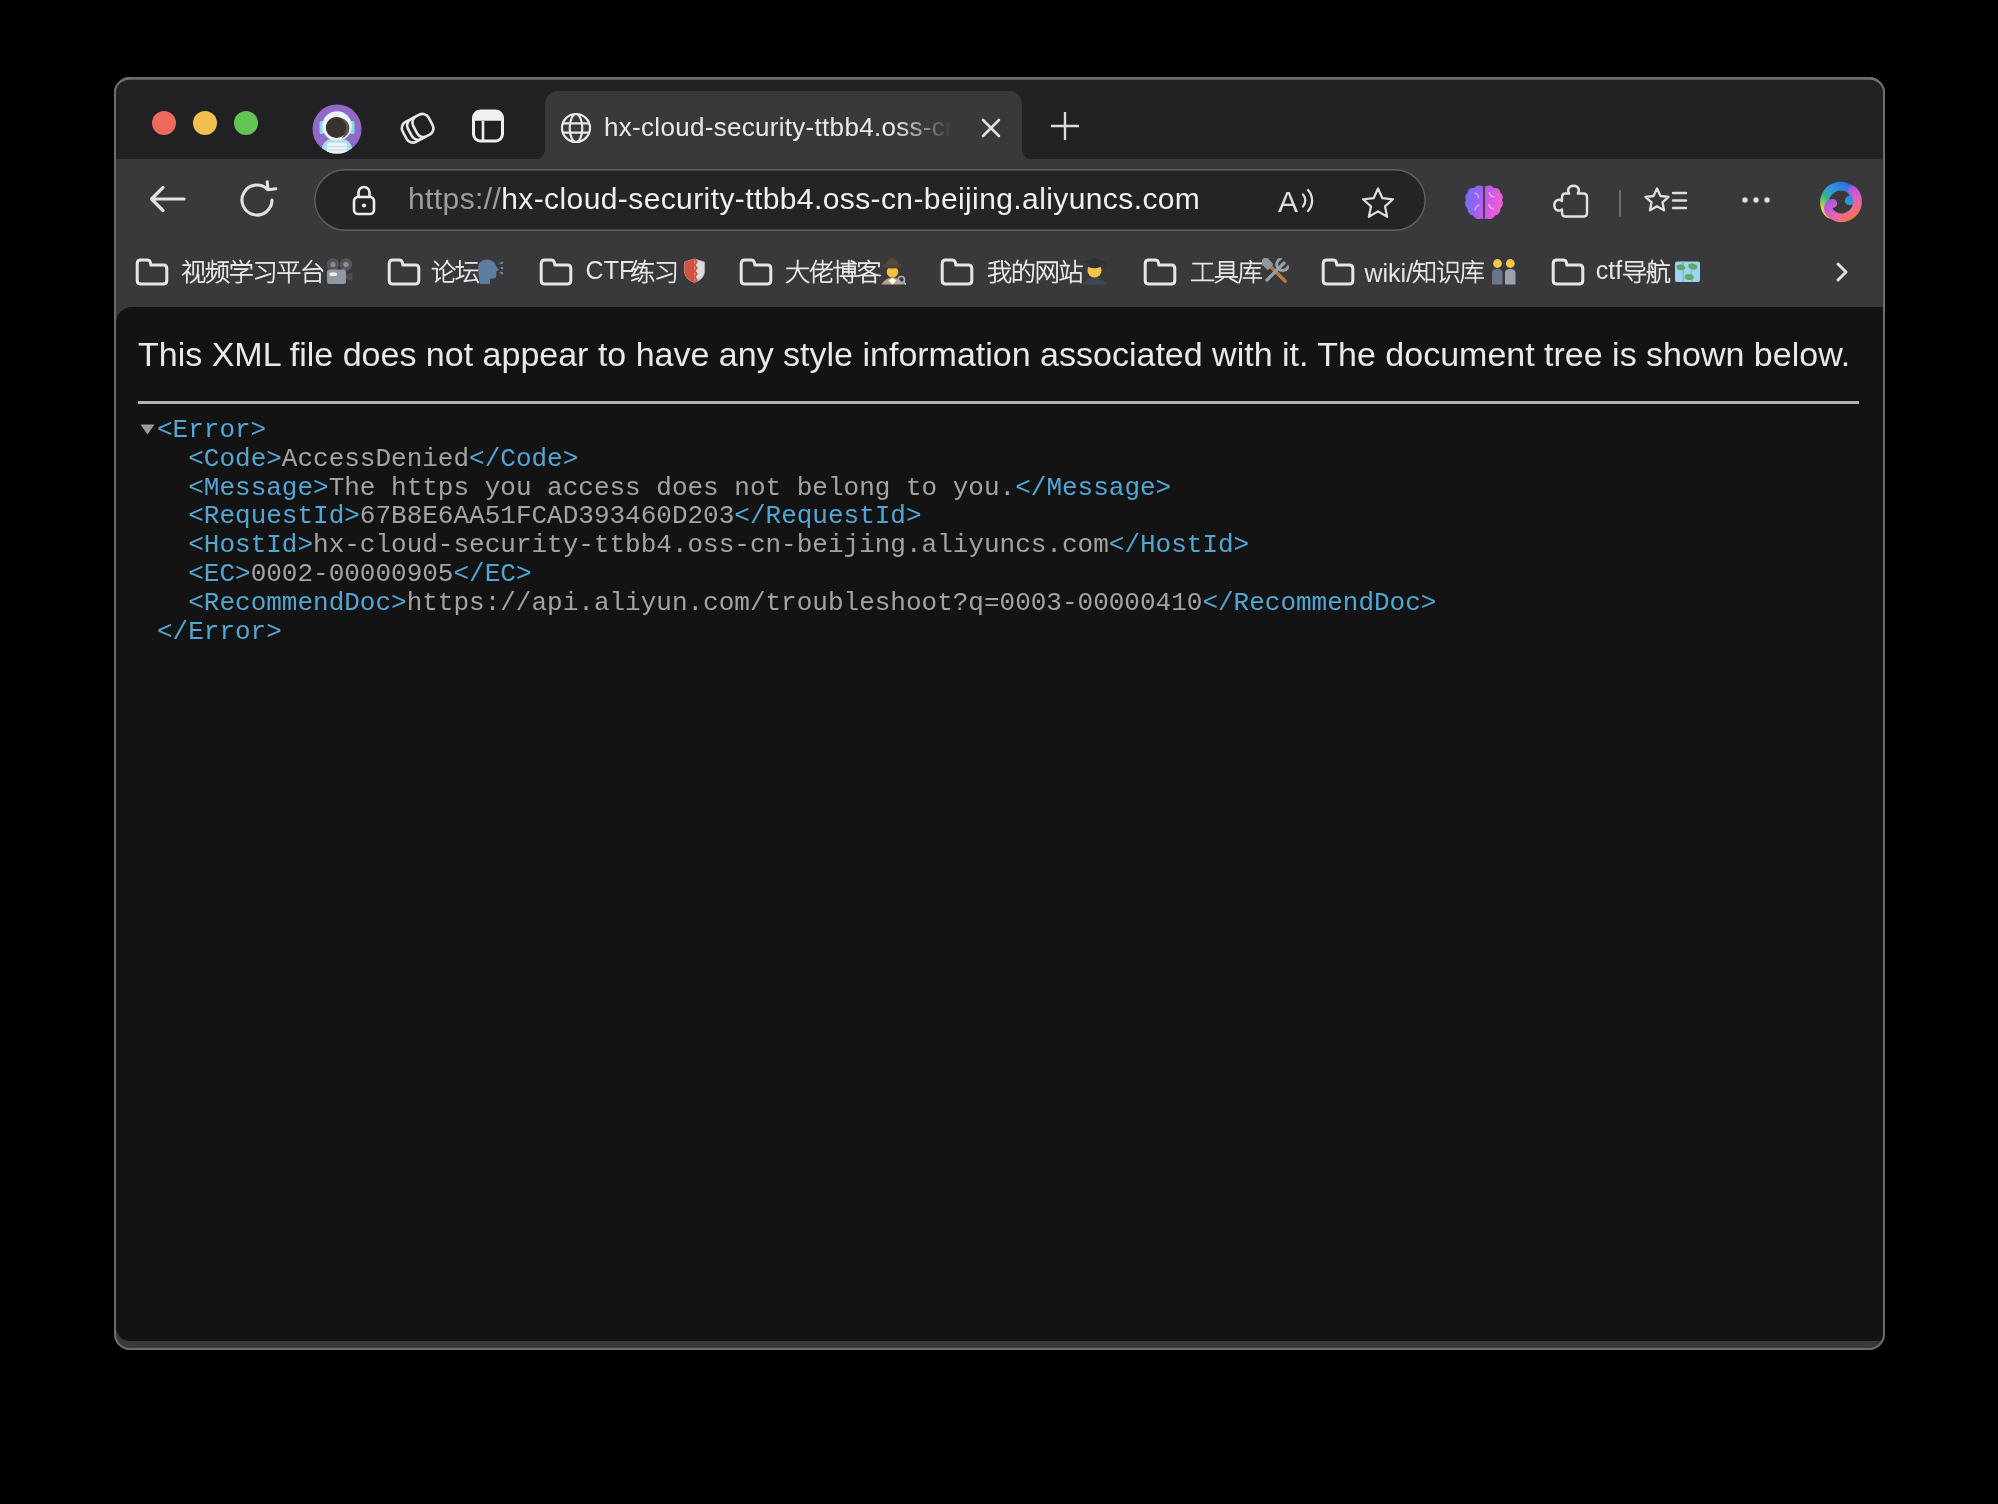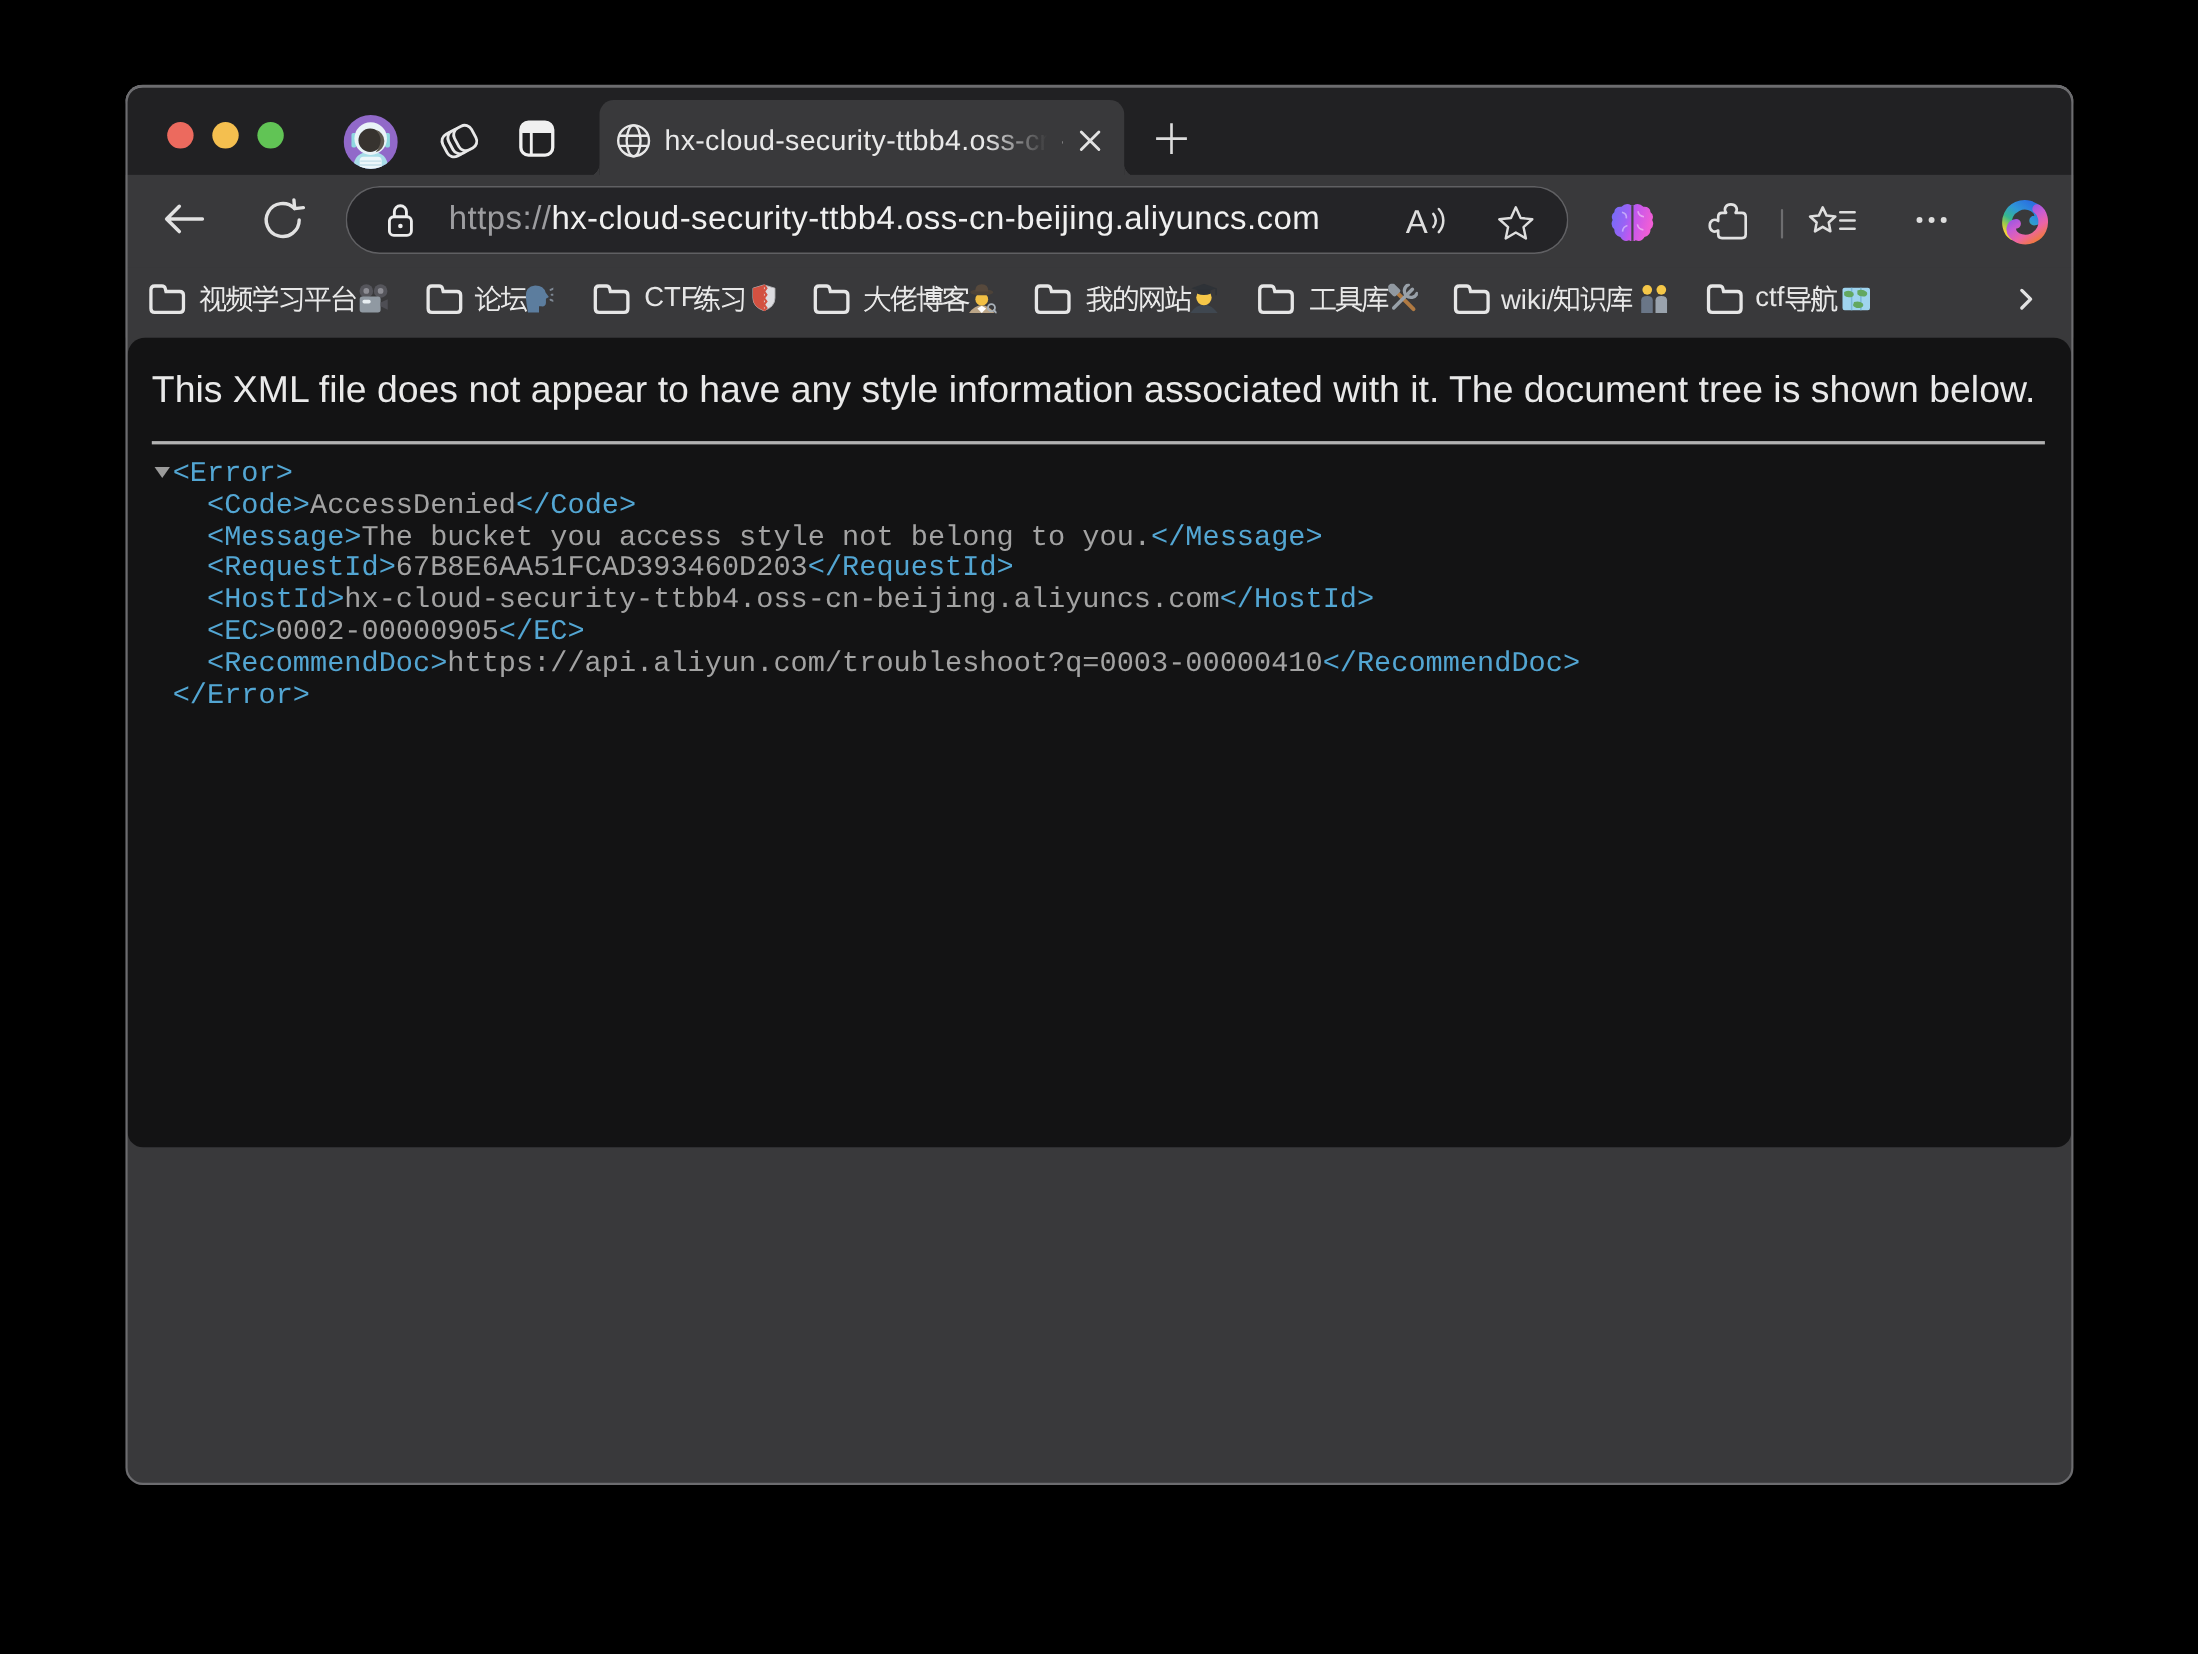--- a/index.html
+++ b/index.html
@@ -4,21 +4,21 @@
 body{width:1998px;height:1504px;position:relative;overflow:hidden;font-family:"Liberation Sans",sans-serif;}
 #win{position:absolute;left:114px;top:77px;width:1771px;height:1273px;border-radius:16px;background:#39393b;overflow:hidden;}
 #winborder{position:absolute;left:114px;top:77px;width:1771px;height:1273px;border-radius:16px;box-shadow:inset 0 0 0 2px #6c6c6f, inset 0 2.5px 0 #8f8f92;z-index:50;pointer-events:none;}
 .tb{position:absolute;left:0;top:0;width:100%;height:82px;background:#212123;}
 .tab{position:absolute;left:431px;top:14px;width:477px;height:70px;background:#39393b;border-radius:13px 13px 0 0;}
 .tabflare-l{position:absolute;left:418px;top:71px;width:13px;height:13px;background:radial-gradient(circle at 0 0, transparent 13px, #39393b 13.5px);}
 .tabflare-r{position:absolute;left:908px;top:71px;width:13px;height:13px;background:radial-gradient(circle at 13px 0, transparent 13px, #39393b 13.5px);}
 .nav{position:absolute;left:0;top:82px;width:100%;height:84px;background:#39393b;}
 .bm{position:absolute;left:0;top:166px;width:100%;height:64px;background:#39393b;}
 .pill{position:absolute;left:200px;top:92px;width:1112px;height:62px;border-radius:31px;background:#242427;box-shadow:inset 0 0 0 1.5px #606063;}
-.content{position:absolute;left:2px;top:230px;width:1767px;height:736px;background:#131314;border-radius:16px 16px 14px 14px;}
+.content{position:absolute;left:2px;top:230px;width:1767px;height:1034px;background:#131314;border-radius:16px 16px 14px 14px;padding-left:43px;}
 .bmtext{color:#e6e6e6;font-size:25px;white-space:nowrap;}
 .mono{font-family:"Liberation Mono",monospace;font-size:26px;line-height:28.8px;white-space:pre;}
 .tag{color:#53a6d3;}
 .txt{color:#a3a3a3;}
 </style></head><body>
 <div id="win">
 <div class="tb">
       <div style="position:absolute;left:38px;top:34px;background:#ec6a5e;border-radius:50%;width:24px;height:24px"></div>
       <div style="position:absolute;left:79px;top:34px;background:#f4bf4f;border-radius:50%;width:24px;height:24px"></div>
       <div style="position:absolute;left:120px;top:34px;background:#61c455;border-radius:50%;width:24px;height:24px"></div>
@@ -284,21 +284,21 @@
     <div style="position:absolute;left:1715.5px;top:179.5px;"><svg width="24" height="30" viewBox="-12 -15 24 30" style="">
         <path d="M-4 -8 L4 0 L-4 8" fill="none" stroke="#e2e2e2" stroke-linecap="round" stroke-linejoin="round" stroke-width="3"></path>
       </svg></div>
     <div class="content">
       <div style="position:absolute;left:22px;top:28px;"><span style="font-size:34px;color:#e9e9e9">This XML file does not appear to have any style information associated with it. The document tree is shown below.</span></div>
       <div style="position:absolute;left:22px;top:94px;">
         <div style="width:1721px;height:3px;background:#b2b2b2"></div>
       </div>
       <div class="mono" style="position:absolute;left:41px;top:109px"><span class="tag">&lt;Error&gt;</span>
 <span>  </span><span class="tag">&lt;Code&gt;</span><span class="txt">AccessDenied</span><span class="tag">&lt;/Code&gt;</span>
-<span>  </span><span class="tag">&lt;Message&gt;</span><span class="txt">The bucket you access style not belong to you.</span><span class="tag">&lt;/Message&gt;</span>
+<span>  </span><span class="tag">&lt;Message&gt;</span><span class="txt">The https you access does not belong to you.</span><span class="tag">&lt;/Message&gt;</span>
 <span>  </span><span class="tag">&lt;RequestId&gt;</span><span class="txt">67B8E6AA51FCAD393460D203</span><span class="tag">&lt;/RequestId&gt;</span>
 <span>  </span><span class="tag">&lt;HostId&gt;</span><span class="txt">hx-cloud-security-ttbb4.oss-cn-beijing.aliyuncs.com</span><span class="tag">&lt;/HostId&gt;</span>
 <span>  </span><span class="tag">&lt;EC&gt;</span><span class="txt">0002-00000905</span><span class="tag">&lt;/EC&gt;</span>
 <span>  </span><span class="tag">&lt;RecommendDoc&gt;</span><span class="txt">https://api.aliyun.com/troubleshoot?q=0003-00000410</span><span class="tag">&lt;/RecommendDoc&gt;</span>
 <span class="tag">&lt;/Error&gt;</span></div>
       <div style="position:absolute;left:24px;top:117px;">
         <svg width="15" height="11" viewBox="0 0 15 11" style="display:block">
           <path d="M0.5 0.5 H14.5 L7.5 10.5 Z" fill="#9b9b9b"></path>
         </svg>
       </div>

